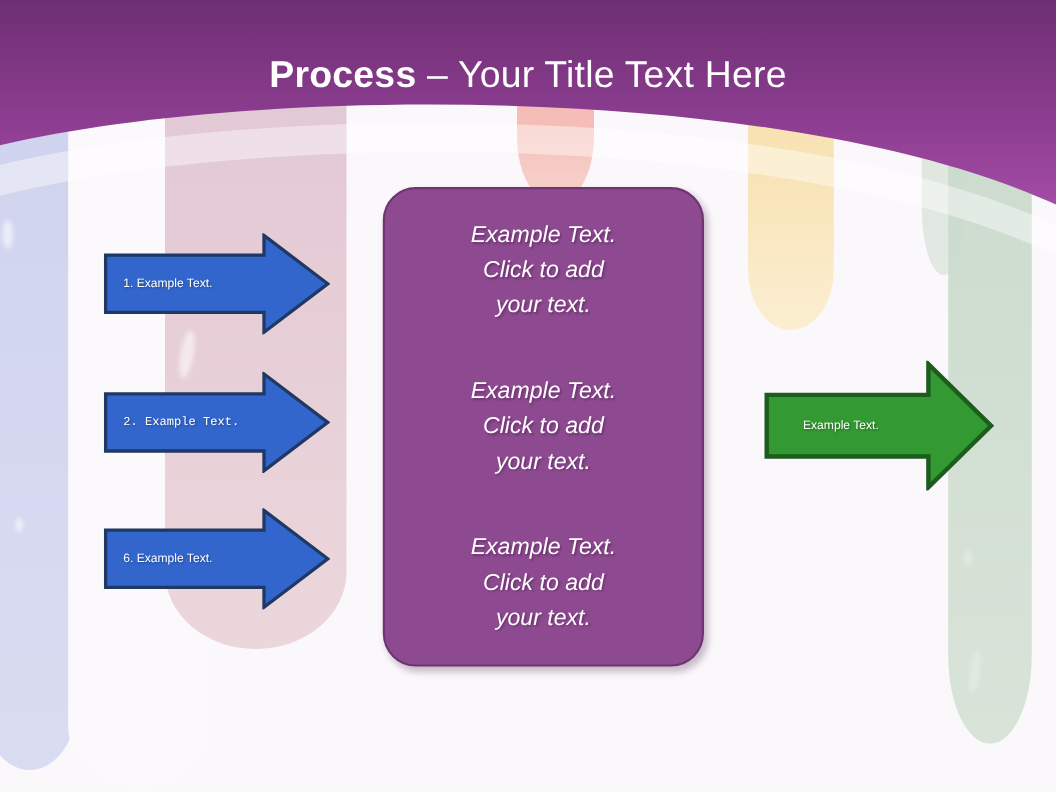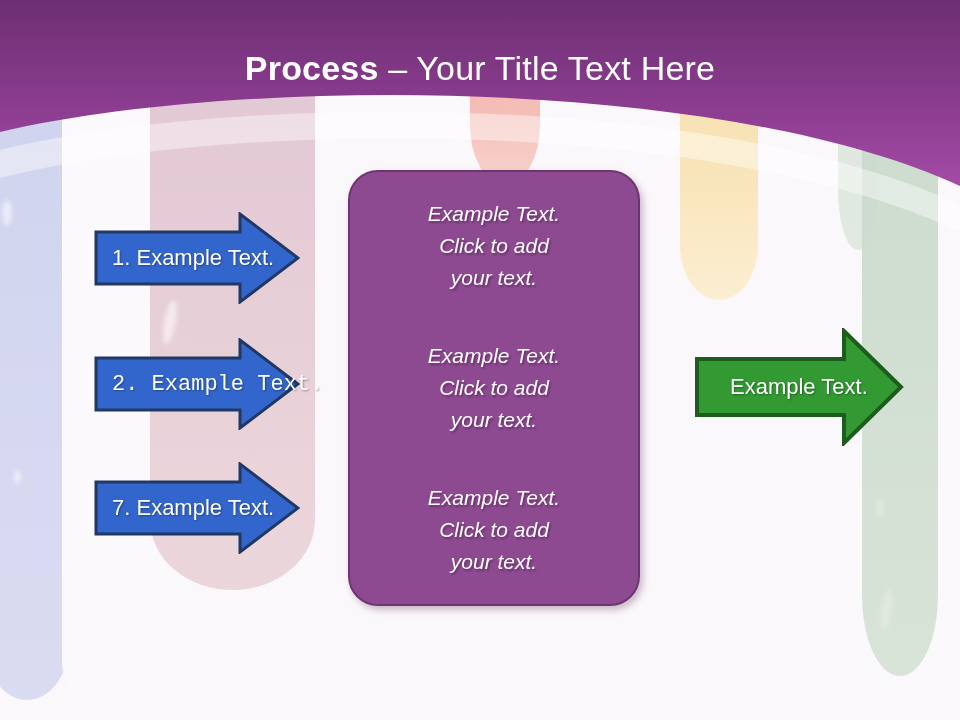--- a/index.html
+++ b/index.html
@@ -122,21 +122,21 @@
     position: absolute;
     display: block;
   }
   .arrow .label {
     position: absolute;
     top: 0;
     height: 100%;
     display: flex;
     align-items: center;
     color: #ffffff;
-    font-size: 22px;
+    font-size: 11px;
     white-space: nowrap;
     text-shadow: 1px 1px 2px rgba(0,0,0,.35);
     pointer-events: none;
   }
   .arrow-blue .label { left: 18px; }
   .arrow-green .label { left: 36px; }
 
   #arrow-1 { left: 94px; top: 212px; width: 206px; height: 92px; }
   #arrow-2 { left: 94px; top: 338px; width: 206px; height: 92px; font-family: Liberation Mono, monospace; }
   #arrow-3 { left: 94px; top: 462px; width: 206px; height: 92px; }
@@ -242,21 +242,21 @@
     <svg width="206" height="92" viewBox="0 0 206 92" xmlns="http://www.w3.org/2000/svg" aria-hidden="true">
       <polygon points="2,20 146,20 146,2 204,46 146,90 146,72 2,72" fill="#3366cc" stroke="#1f3864" stroke-width="3" stroke-linejoin="miter"></polygon>
     </svg>
     <span class="label">2. Example Text.</span>
   </div>
 
   <div class="arrow arrow-blue" id="arrow-3">
     <svg width="206" height="92" viewBox="0 0 206 92" xmlns="http://www.w3.org/2000/svg" aria-hidden="true">
       <polygon points="2,20 146,20 146,2 204,46 146,90 146,72 2,72" fill="#3366cc" stroke="#1f3864" stroke-width="3" stroke-linejoin="miter"></polygon>
     </svg>
-    <span class="label">7. Example Text.</span>
+    <span class="label">6. Example Text.</span>
   </div>
 
   <div id="purple-box">
     <div class="box-para">Example Text.
 Click  to add
 your text.</div>
     <div class="box-para">Example Text.
 Click  to add
 your text.</div>
     <div class="box-para">Example Text.

